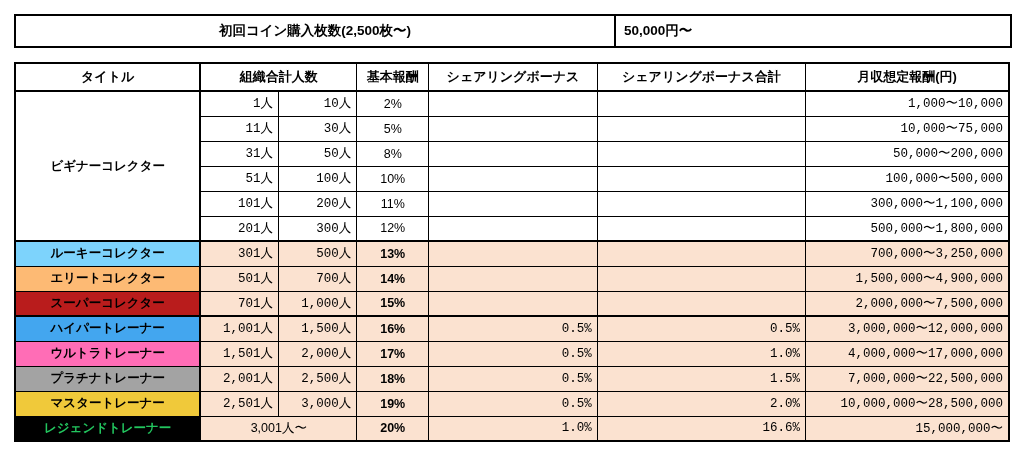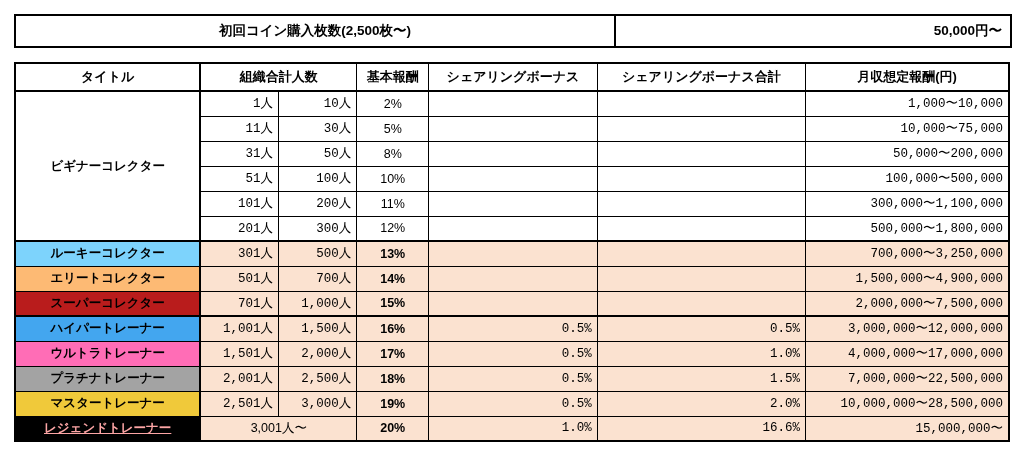--- a/index.html
+++ b/index.html
@@ -31,21 +31,21 @@
     margin-bottom: 14px;
   }
   table.top-strip td {
     border: 2px solid #000000;
     height: 30px;
     font-size: 13.5px;
     font-weight: bold;
     padding: 0 8px;
   }
   td.strip-left  { text-align: center; }
-  td.strip-right { text-align: right; }
+  td.strip-right { text-align: left; }
 
   
   table.main {
     width: 996px;
     border-collapse: collapse;
     table-layout: fixed;
   }
   table.main th,
   table.main td {
     border: 1px solid #000000;
@@ -84,21 +84,21 @@
   .row-sep-top td, .row-sep-top th { border-top: 2px solid #000 !important; }
 
   
   .c-rookie   { background: #7dd3fc; }
   .c-elite    { background: #fdba74; }
   .c-super    { background: #b91c1c; }
   .c-hyper    { background: #43a6ef; }
   .c-ultra    { background: #ff6db6; }
   .c-platina  { background: #a3a3a3; }
   .c-master   { background: #f0c93a; }
-  .c-legend   { background: #000000; color: #fca5a5; text-decoration: underline; }
+  .c-legend   { background: #000000; color: #22c55e; }
 
   .merged-span { text-align: center; }
 </style>
 </head>
 <body>
 
 <div class="page">
 
   <table class="top-strip">
     <colgroup>

